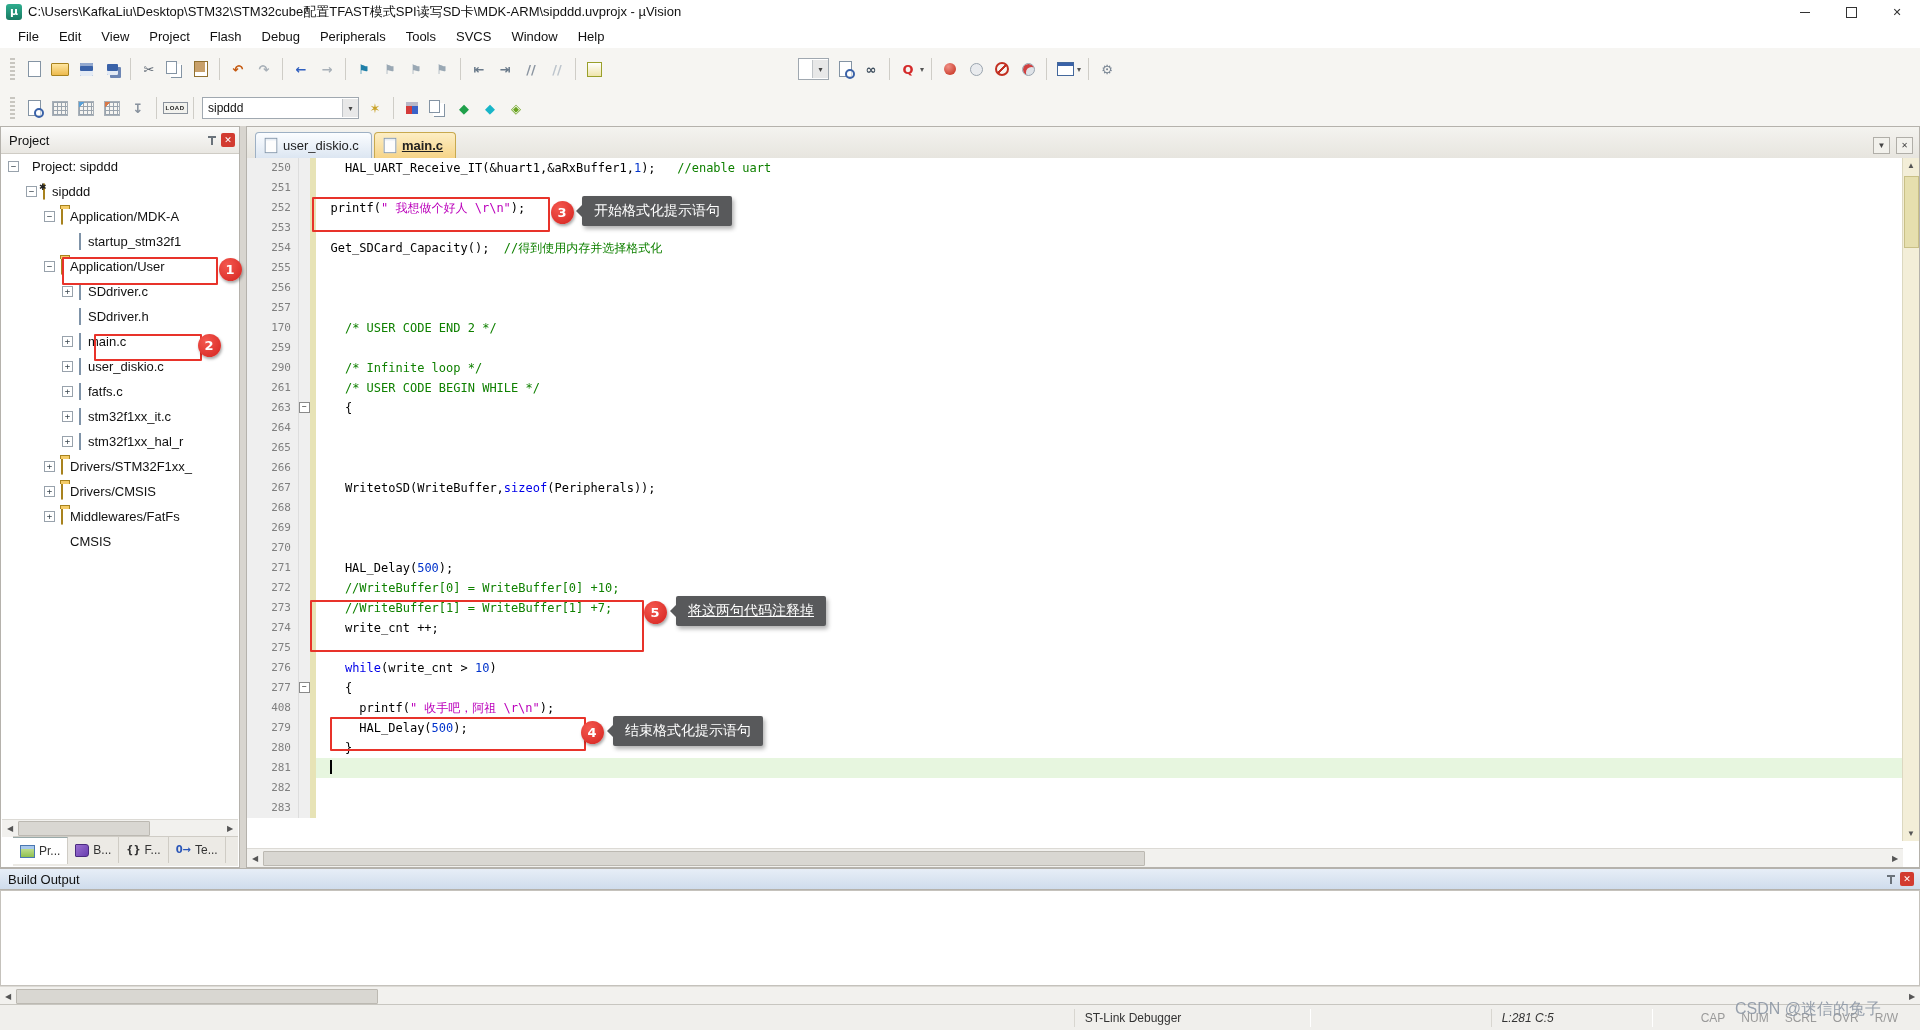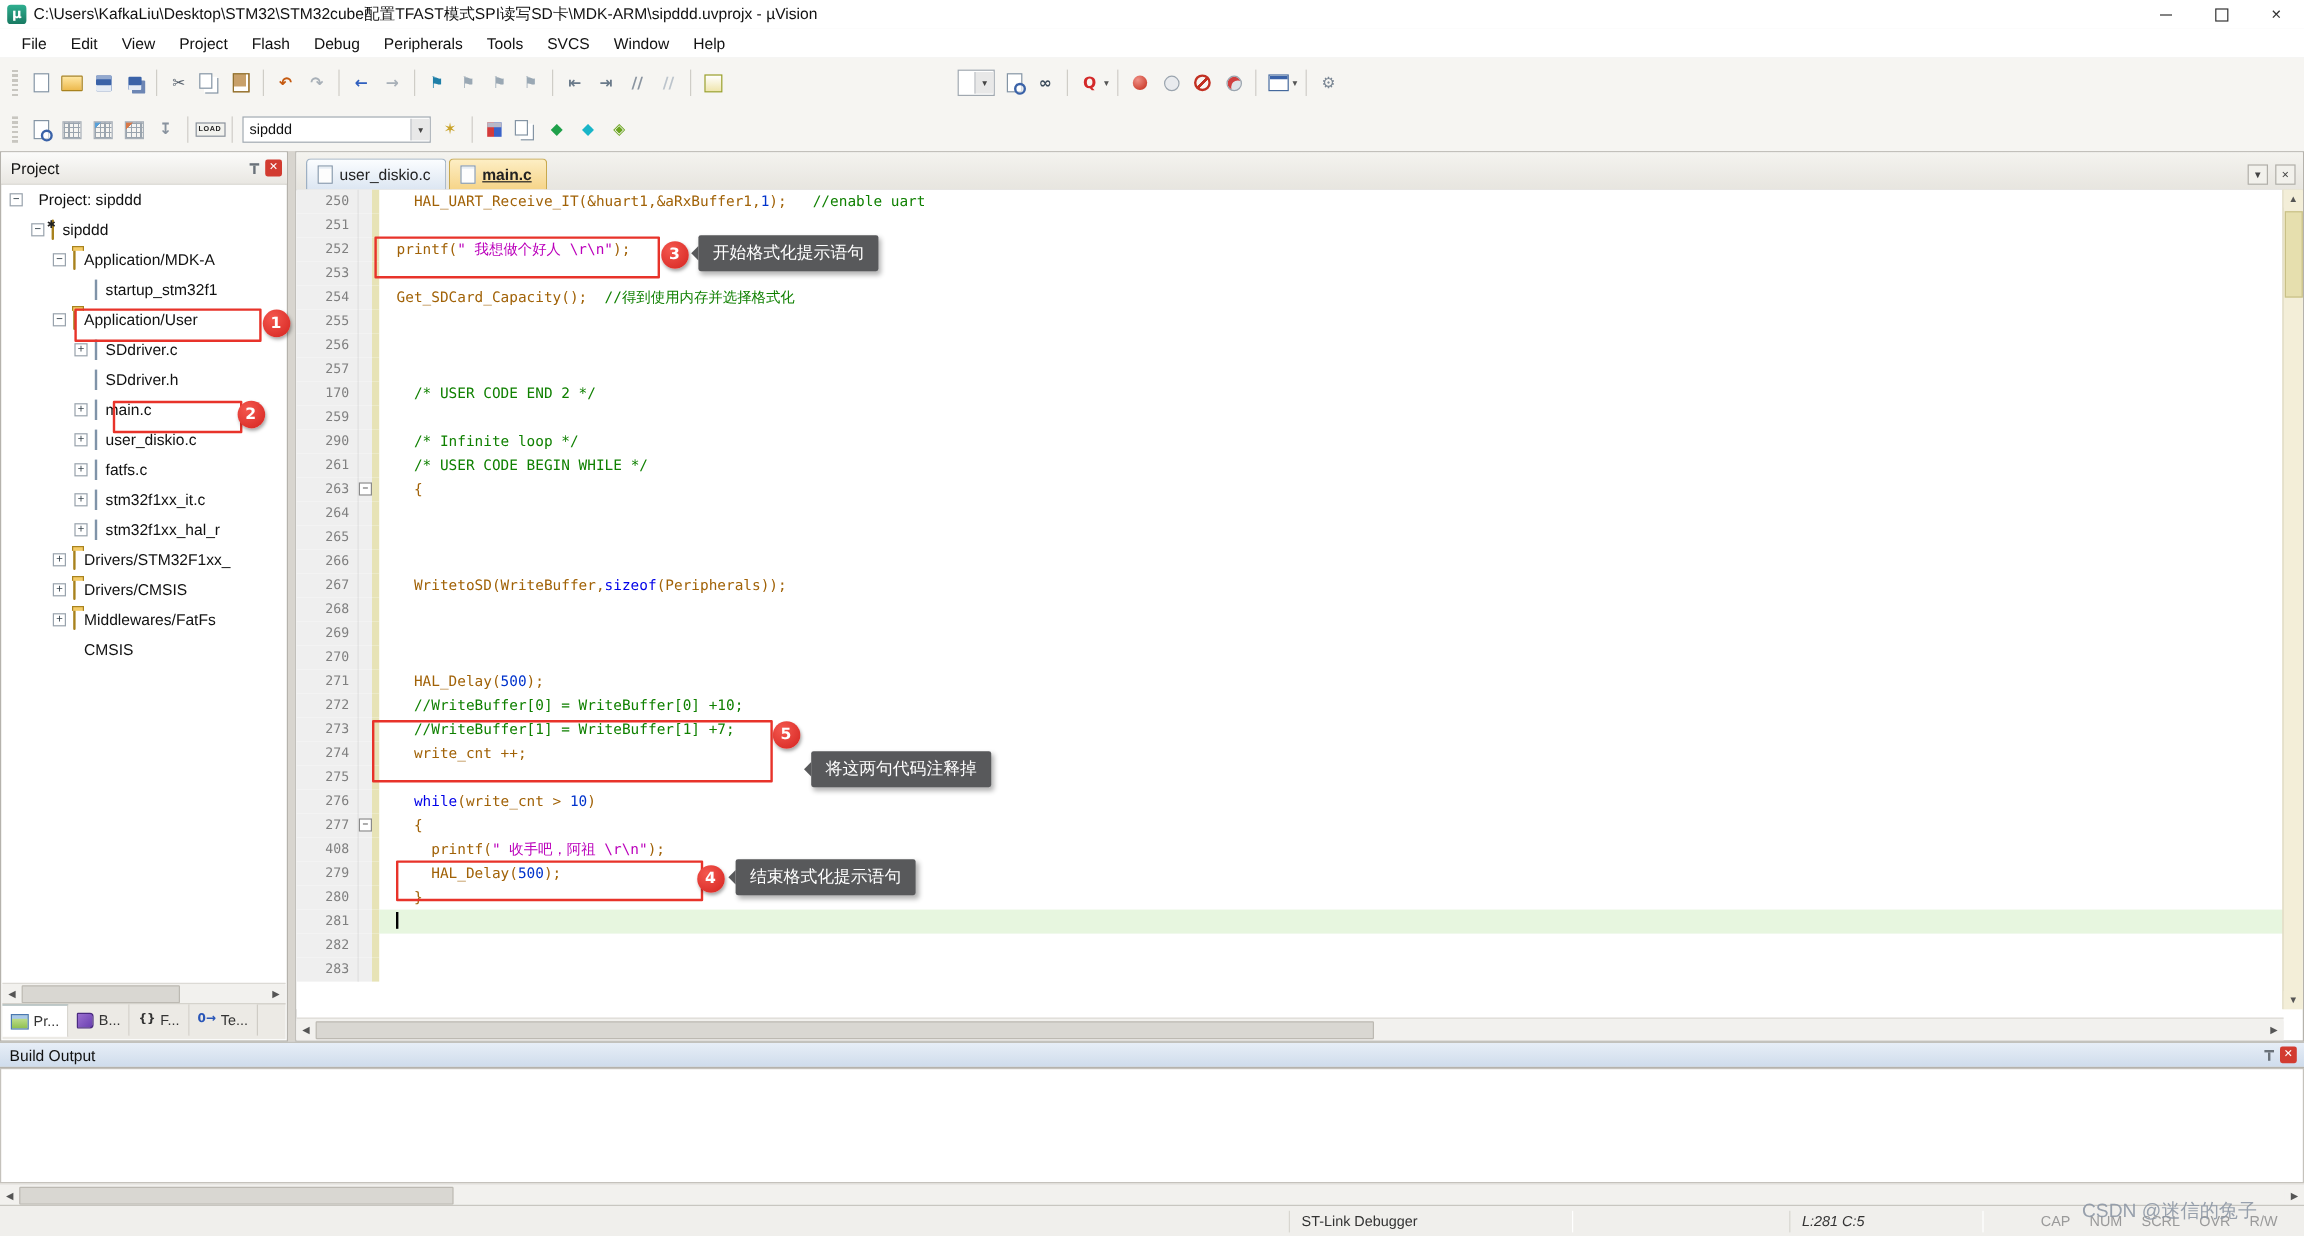--- a/index.html
+++ b/index.html
@@ -101,21 +101,21 @@
            box-shadow:inset 0 2px 0 0 #e8eef5;}
   .ti-project{width:14px;height:13px;background:linear-gradient(135deg,#38bcd0 50%,#e87aa0 50%);box-shadow:1px 1px 0 0 #9ab;}
   .ti-target{width:17px;height:12px;background:linear-gradient(#ffe6a0,#eebb50);border:1px solid #a8821e;border-radius:1px;}
   .ti-target::after{content:"✱";position:absolute;left:-4px;top:-2px;font-size:9px;color:#222;}
   .ti-cmsis{width:14px;height:14px;background:#15a33c;transform:rotate(45deg);box-shadow:inset 0 0 0 2px #0c7228;margin-left:2px;}
   .tlabel{color:#111;}
   
   .hscroll{position:absolute;height:17px;background:#f2f1ee;border-top:1px solid #dcdad5;display:flex;align-items:center;}
   .sarrow{width:16px;height:15px;font-size:8px;color:#555;display:flex;align-items:center;justify-content:center;background:#f2f1ee;}
   .sthumb{height:13px;background:#d9d7d2;border:1px solid #bcb9b2;border-radius:1px;}
-  #ptabs{position:absolute;left:1px;right:1px;bottom:1px;height:29px;background:#eceae5;display:flex;align-items:flex-start;border-top:1px solid #cfccc5;}
+  #ptabs{position:absolute;left:12px;right:1px;bottom:1px;height:29px;background:#eceae5;display:flex;align-items:flex-start;border-top:1px solid #cfccc5;}
   .ptab{height:26px;display:flex;align-items:center;padding:0 7px;font-size:12px;color:#333;gap:4px;
         border-right:1px solid #cfccc5;background:#eceae5;}
   .ptab.active{background:#fff;border-top:1px solid #9aa;}
   .pti{font:bold 10px/1 "DejaVu Sans",sans-serif;color:#5a4ba8;}
   .pti-grid{width:13px;height:11px;background:linear-gradient(#cde7a0,#8fc050);border:1px solid #4a78b0;box-shadow:inset 0 3px 0 0 #a8c8ec;}
   .pti-book{width:12px;height:11px;background:linear-gradient(135deg,#9a6fd0,#6a3fb0);border:1px solid #4a2a80;border-radius:1px 3px 3px 1px;}
   
   #editor{position:absolute;left:246px;top:0;right:0;height:742px;background:#fff;border:1px solid #b5b2ac;box-sizing:border-box;}
   #tabbar{position:absolute;left:0;top:0;right:0;height:31px;background:linear-gradient(#f4f3ef,#e7e5df);
           border-bottom:1px solid #b5b2ac;display:flex;align-items:flex-end;padding-left:8px;}
@@ -132,21 +132,21 @@
   .crow{height:20px;display:flex;align-items:stretch;}
   .ln{width:44px;flex:none;background:#efefef;border-right:1px solid #dddddd;color:#7f7f7f;
       font:11px/20px "DejaVu Sans Mono","Liberation Mono",monospace;text-align:right;padding-right:7px;}
   .fm{width:11px;flex:none;background:#efefef;position:relative;}
   .fold{position:absolute;left:0px;top:4px;width:9px;height:9px;background:#fff;border:1px solid #8a8a8a;
         font:8px/8px "DejaVu Sans Mono",monospace;text-align:center;color:#333;}
   .strip{width:6px;flex:none;background:#e7e3b6;}
   .ct{flex:1;font:12px/20px "DejaVu Sans Mono","Liberation Mono",monospace;white-space:pre;color:#000;}
   .crow.cur .ct{background:#e7f6df;}
   .caret{display:inline-block;width:2px;height:14px;background:#000;vertical-align:-2px;}
-  .tk-c{color:#a16207;} .tk-m{color:#0f8000;} .tk-k{color:#0000e8;} .tk-n{color:#0033cc;} .tk-s{color:#bb00bb;}
+  .tk-c{color:#000000;} .tk-m{color:#0f8000;} .tk-k{color:#0000e8;} .tk-n{color:#0033cc;} .tk-s{color:#bb00bb;}
   
   #evscroll{position:absolute;right:0;top:31px;width:16px;bottom:26px;background:#f3eed8;border-left:1px solid #dcd8c0;}
   #evscroll .sarrow{width:16px;background:#f3eed8;}
   #evthumb{position:absolute;left:1px;top:18px;width:13px;height:70px;background:#e6dfae;border:1px solid #c9c087;}
   #evscroll .down{position:absolute;bottom:0;}
   #ehscroll{position:absolute;left:0;right:16px;bottom:0;height:18px;}
   
   #buildheader{position:absolute;left:0;top:868px;width:1920px;height:22px;background:linear-gradient(#e7eef7,#cfdcec);
                border-top:1px solid #b5b2ac;border-bottom:1px solid #b5b2ac;display:flex;align-items:center;
                padding:0 6px 0 8px;font-size:13px;color:#111;box-sizing:border-box;}
@@ -657,17 +657,17 @@
   <div id="watermark">CSDN @迷信的兔子</div>
 <div class="redbox" style="left: 62px; top: 257px; width: 152px; height: 24px;"></div>
     <div class="badge" style="left: 218.5px; top: 257.5px;">1</div>
     <div class="redbox" style="left: 94px; top: 334px; width: 104px; height: 23px;"></div>
     <div class="badge" style="left: 197.5px; top: 333.5px;">2</div>
     <div class="redbox" style="left: 312px; top: 197px; width: 234px; height: 31px;"></div>
     <div class="badge" style="left: 550.5px; top: 200.5px;">3</div>
     <div class="tip" style="left: 582px; top: 196px;">开始格式化提示语句</div>
     <div class="redbox" style="left: 310px; top: 600px; width: 330px; height: 48px;"></div>
     <div class="badge" style="left: 643.5px; top: 600.5px;">5</div>
-    <div class="tip" style="left: 676px; top: 626px;">将这两句代码注释掉</div>
+    <div class="tip" style="left: 676px; top: 596px; text-decoration: underline;">将这两句代码注释掉</div>
     <div class="redbox" style="left: 330px; top: 717px; width: 252px; height: 30px;"></div>
     <div class="badge" style="left: 580.5px; top: 720.5px;">4</div>
     <div class="tip" style="left: 613px; top: 716px;">结束格式化提示语句</div>
   </div>
 
 </body></html>

